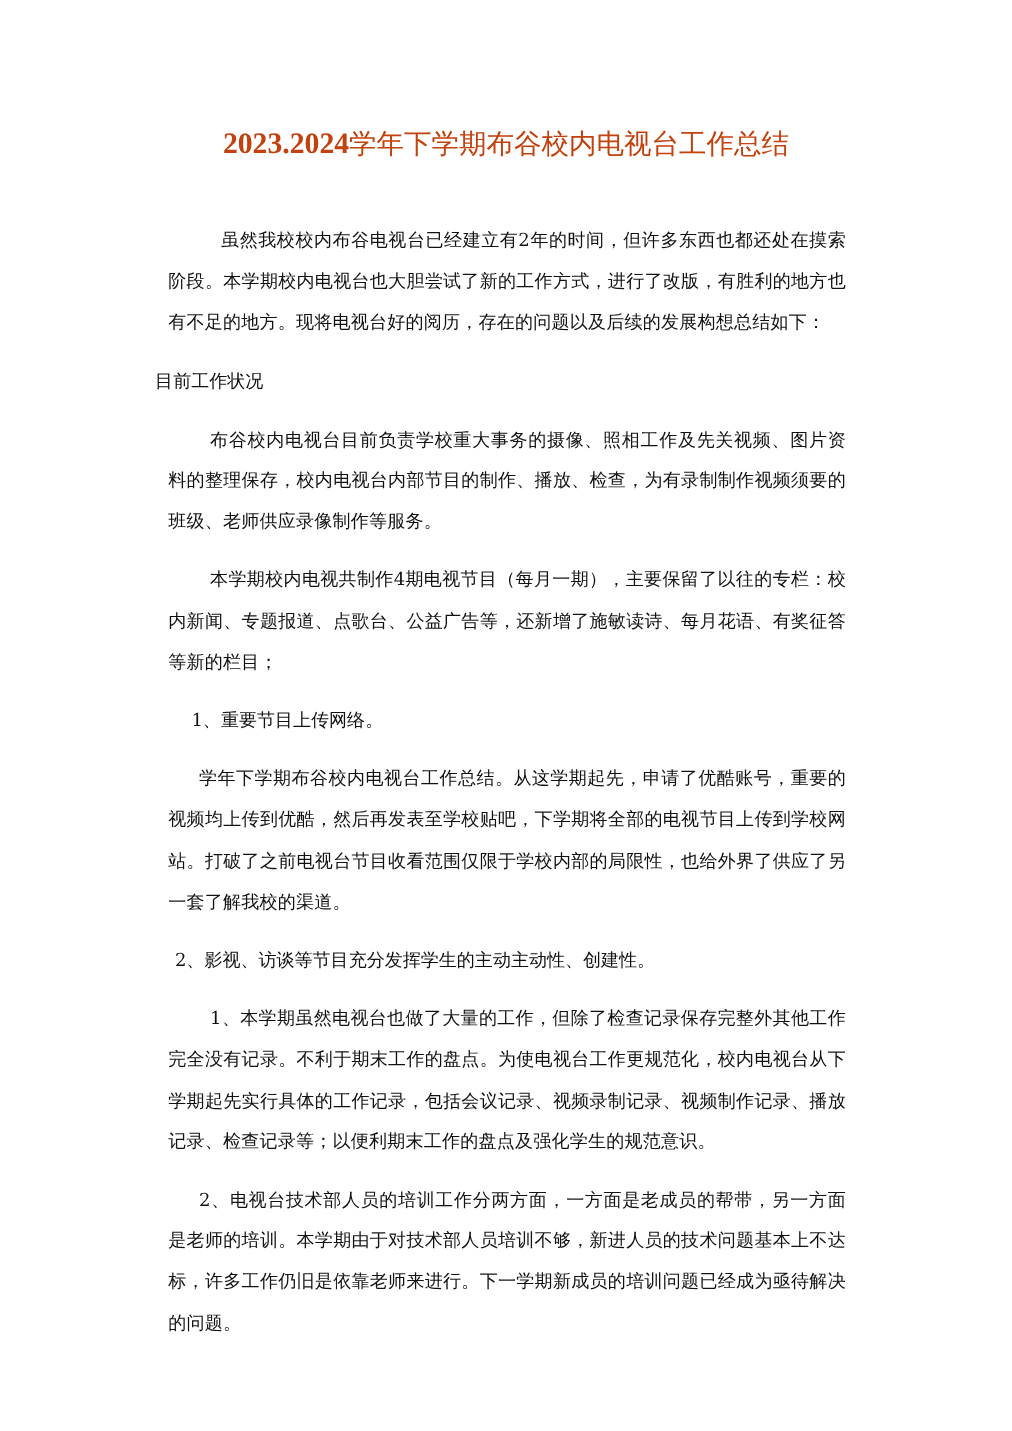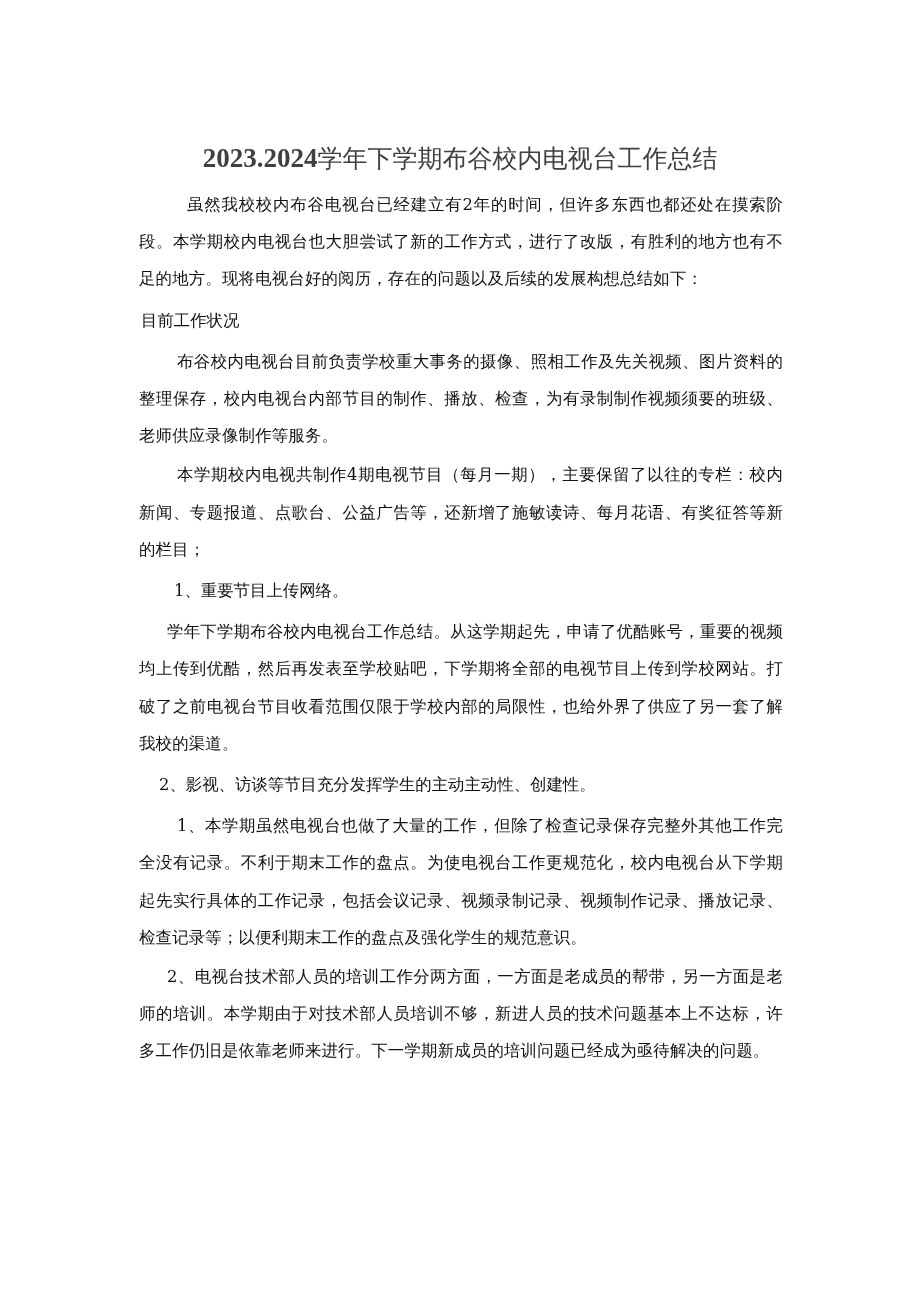--- a/index.html
+++ b/index.html
@@ -1,23 +1,23 @@
 <!DOCTYPE html>
 <html><head>
 <meta charset="utf-8">
 <style>
   html, body { margin: 0; padding: 0; background: #ffffff; }
   body { width: 920px; height: 1301px; position: relative; overflow: hidden;
          font-family: "DejaVu Serif", "Liberation Serif", serif; color: #111111; }
   .page { position: absolute; left: 0; top: 0; width: 920px; height: 1301px; background: #ffffff; }
   .title { position: absolute; left: 0; top: 112px; width: 920px; text-align: center;
-           font-size: 25px; line-height: 36px; color: #404040; letter-spacing: 0px; margin-top: 28px; }
+           font-size: 25px; line-height: 36px; color: #c2410c; letter-spacing: 0px; }
   .title .num { font-family: "Liberation Serif", serif; font-weight: bold; font-size: 27px; }
   .body { position: absolute; left: 137px; top: 184px; width: 648px; }
-  .p { font-size: 16.4px; line-height: 37.2px; margin: 2px; text-align: justify; text-align-last: left; letter-spacing: 0.2px; }
+  .p { font-size: 16.4px; line-height: 37.2px; margin: 16px; text-align: justify; text-align-last: left; letter-spacing: 0.2px; }
   .h { font-size: 16.4px; line-height: 37.2px; margin: 4px; }
   .i48 { text-indent: 48px; }
   .i38 { text-indent: 38px; }
   .i33 { text-indent: 33px; }
   .i28 { text-indent: 28px; }
   .i18 { text-indent: 18px; }
   .i14 { text-indent: 14px; }
 </style>
 </head>
 <body>

